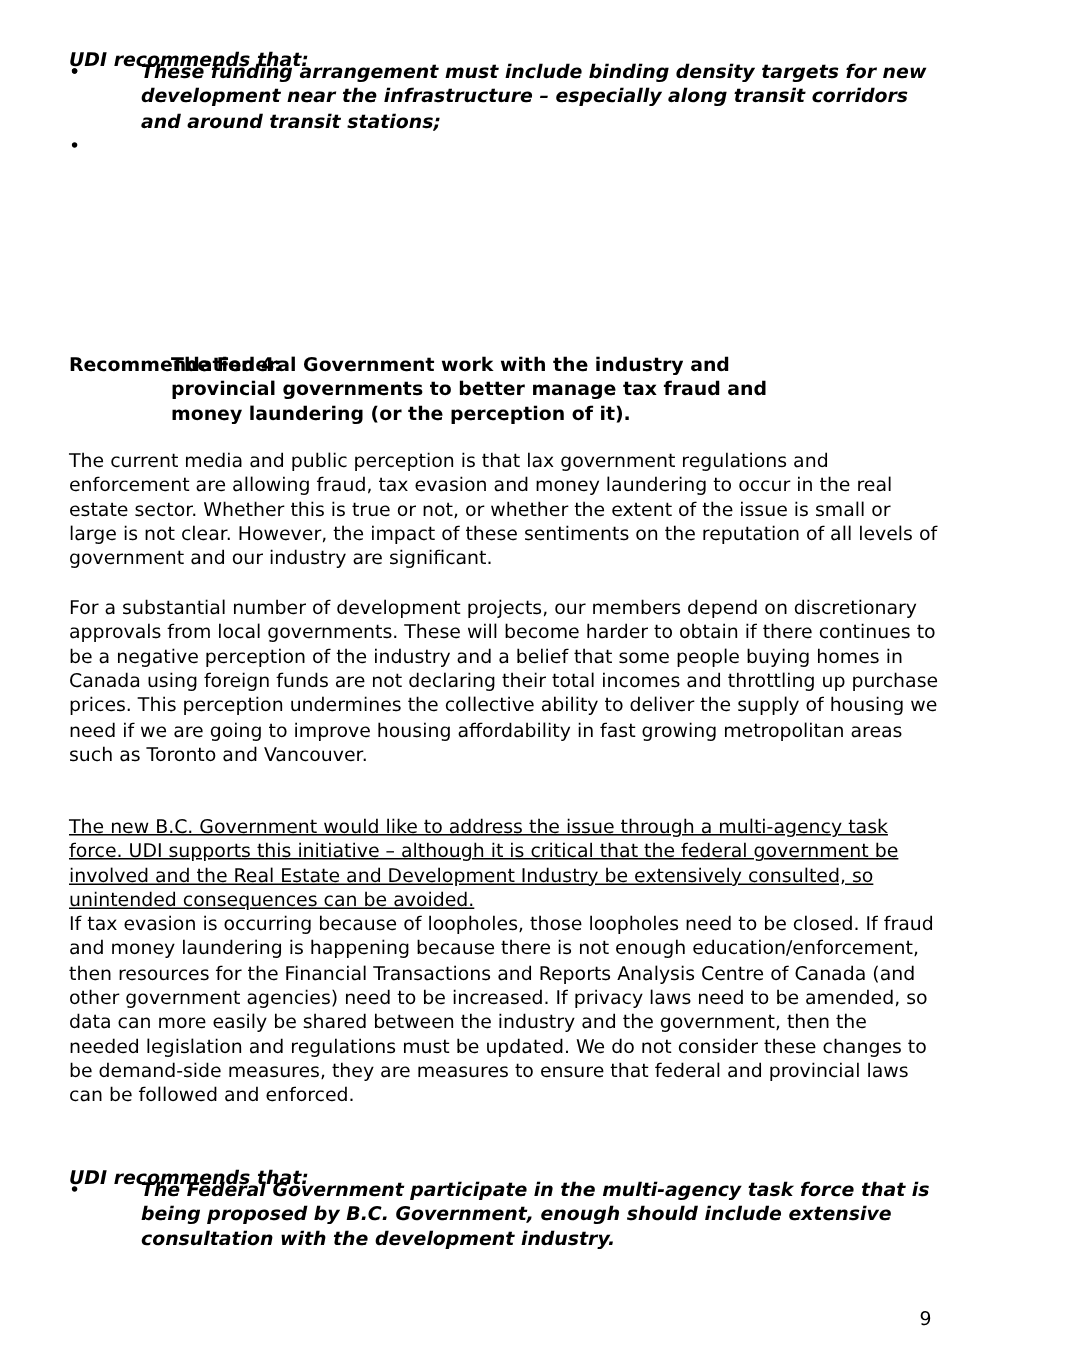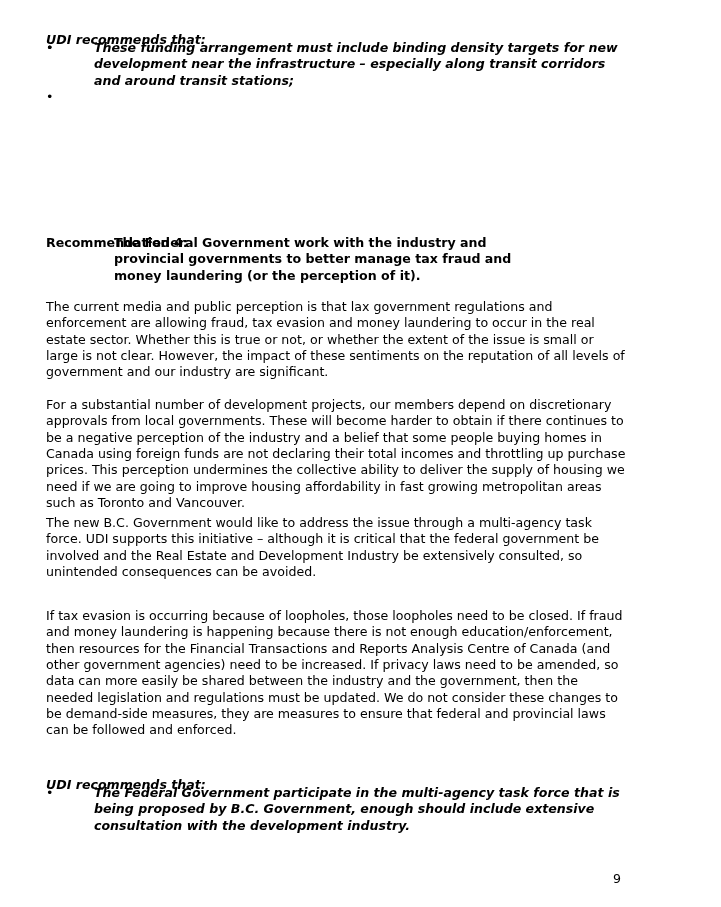--- a/index.html
+++ b/index.html
@@ -101,21 +101,21 @@
     </li>
   </ul>
 
   <div class="rec" style="top:235px;">
     <span class="rec-label">Recommendation 4:</span>
     <div class="rec-text">The Federal Government work with the industry and provincial governments to better manage tax fraud and money laundering (or the perception of it).</div>
   </div>
 
   <p class="para" style="top:299px;">The current media and public perception is that lax government regulations and enforcement are allowing fraud, tax evasion and money laundering to occur in the real estate sector. Whether this is true or not, or whether the extent of the issue is small or large is not clear. However, the impact of these sentiments on the reputation of all levels of government and our industry are significant.</p>
   <p class="para" style="top:397px;">For a substantial number of development projects, our members depend on discretionary approvals from local governments. These will become harder to obtain if there continues to be a negative perception of the industry and a belief that some people buying homes in Canada using foreign funds are not declaring their total incomes and throttling up purchase prices. This perception undermines the collective ability to deliver the supply of housing we need if we are going to improve housing affordability in fast growing metropolitan areas such as Toronto and Vancouver.</p>
-  <p class="para" style="top:515px;">The new B.C. Government would like to address the issue through a multi-agency task force. UDI supports this initiative – although it is critical that the federal government be involved and the Real Estate and Development Industry be extensively consulted, so unintended consequences can be avoided.</p>
+  <p class="para" style="top:543px;text-decoration:underline;">The new B.C. Government would like to address the issue through a multi-agency task force. UDI supports this initiative – although it is critical that the federal government be involved and the Real Estate and Development Industry be extensively consulted, so unintended consequences can be avoided.</p>
   <p class="para" style="top:608px;">If tax evasion is occurring because of loopholes, those loopholes need to be closed. If fraud and money laundering is happening because there is not enough education/enforcement, then resources for the Financial Transactions and Reports Analysis Centre of Canada (and other government agencies) need to be increased. If privacy laws need to be amended, so data can more easily be shared between the industry and the government, then the needed legislation and regulations must be updated. We do not consider these changes to be demand-side measures, they are measures to ensure that federal and provincial laws can be followed and enforced.</p>
 
   <div class="heading-italic" style="top:753px;">UDI recommends that:</div>
 
   <ul class="bullet-list" style="top:785px;">
     <li class="bullet-item">
       <span class="bullet-glyph">•</span>
       <span>The Federal Government participate in the multi-agency task force that is being proposed by B.C. Government, enough should include extensive consultation with the development industry.</span>
     </li>
   </ul>

